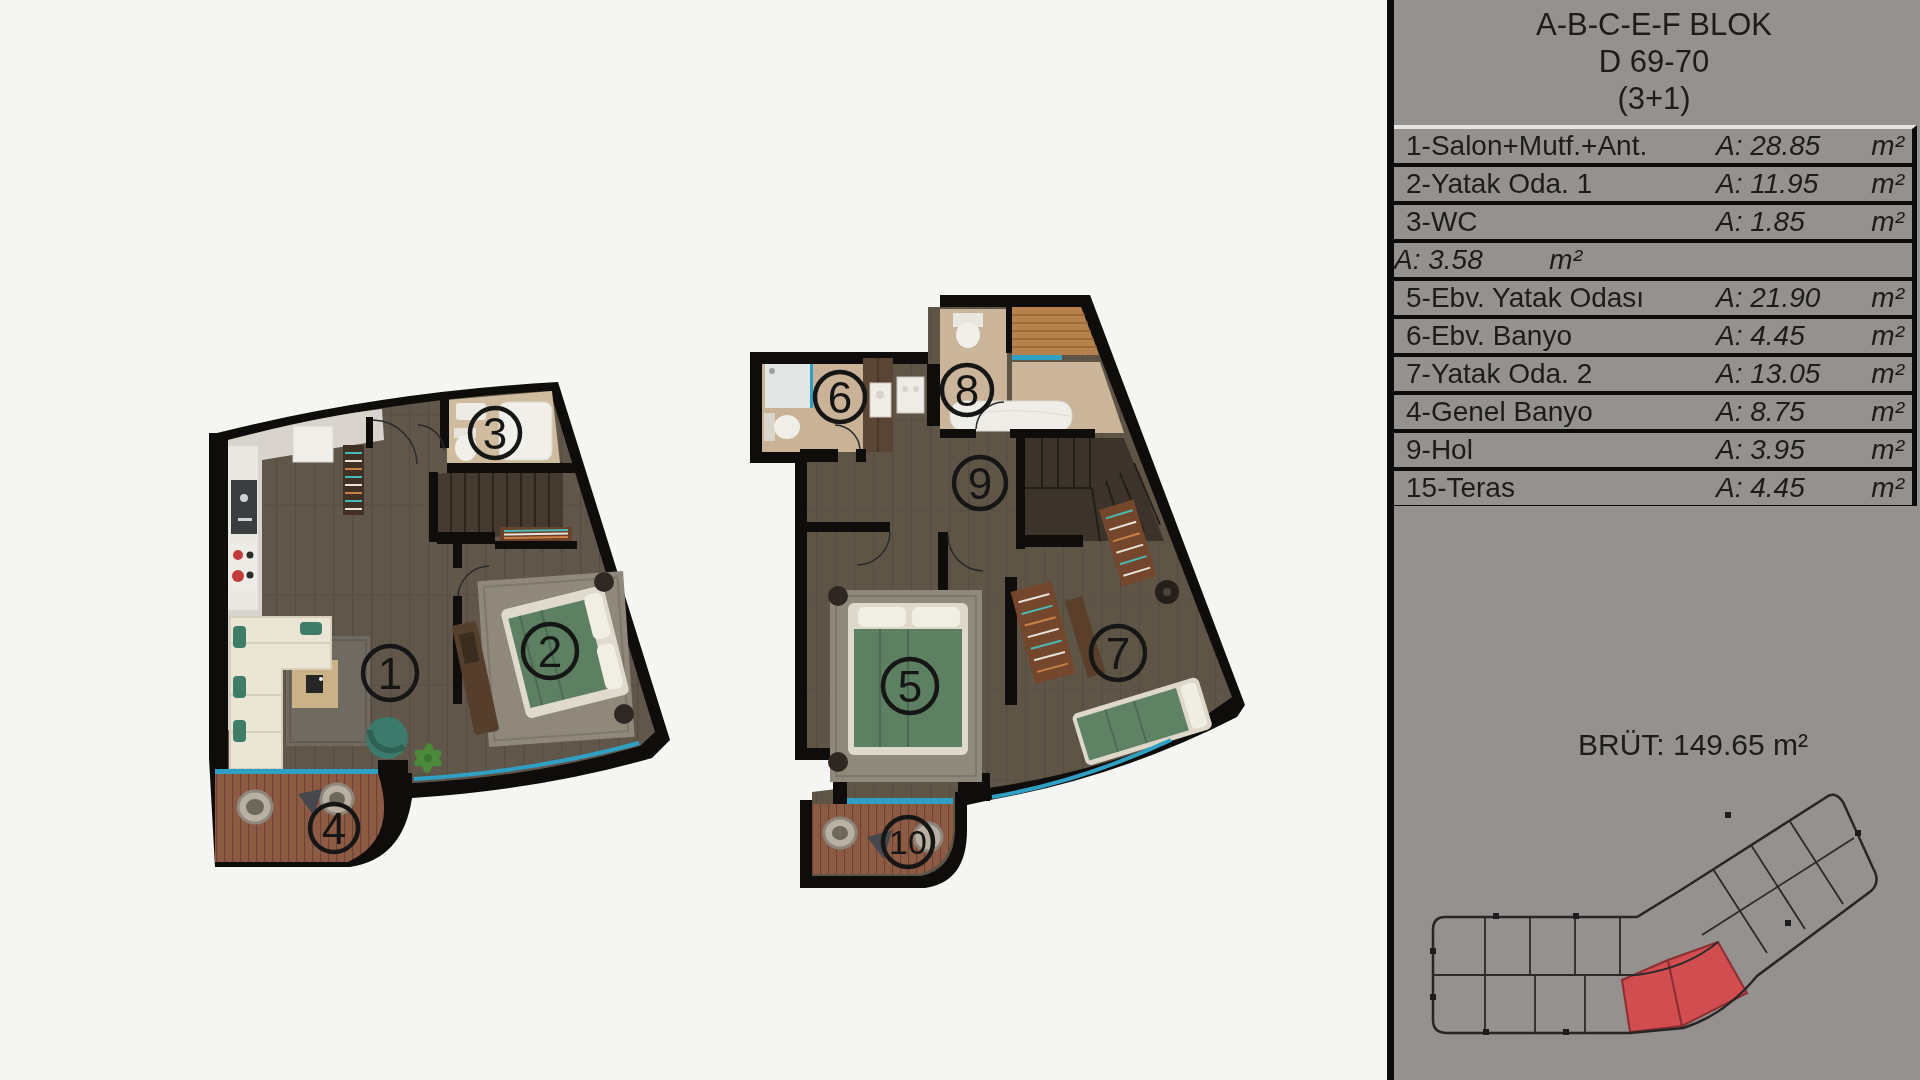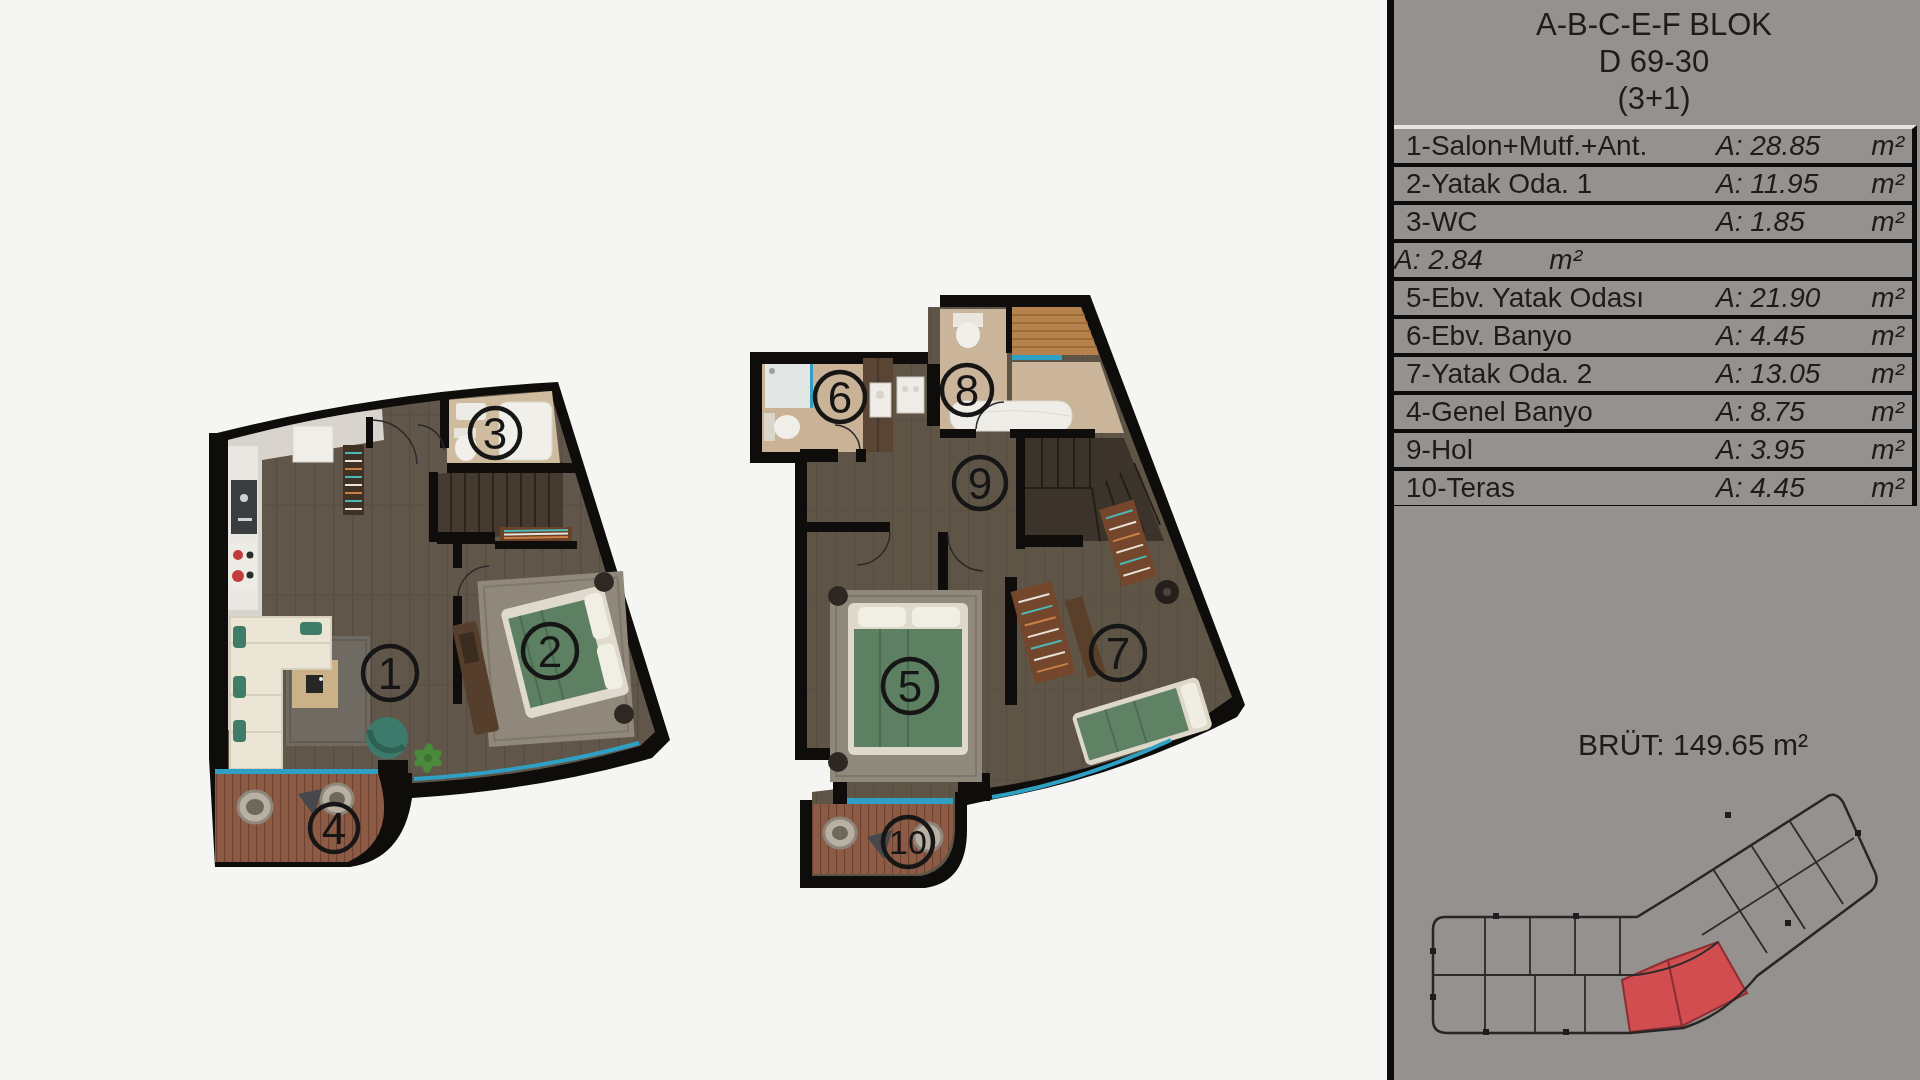--- a/index.html
+++ b/index.html
@@ -365,21 +365,21 @@
     </g>
     <g>
       <circle class="numring" cx="168" cy="557" r="25"></circle>
       <text class="roomnum small" x="168" y="557" text-anchor="middle" dominant-baseline="central">10</text>
     </g>
   </svg>
 
   <div class="panel">
     <div class="panel-header">
       <div>A-B-C-E-F BLOK</div>
-      <div>D 69-30</div>
+      <div>D 69-70</div>
       <div>(3+1)</div>
     </div>
 
     <div class="area-table">
       <div class="row">
         <span class="name">1-Salon+Mutf.+Ant.</span>
         <span class="area">
             <span>A: 28.85</span>
             <span>m²</span>
           </span>
@@ -393,21 +393,21 @@
       </div>
       <div class="row">
         <span class="name">3-WC</span>
         <span class="area">
             <span>A: 1.85</span>
             <span>m²</span>
           </span>
       </div>
       <div class="row">
         <span class="area">
-            <span>A: 2.84</span>
+            <span>A: 3.58</span>
             <span>m²</span>
           </span>
       </div>
       <div class="row">
         <span class="name">5-Ebv. Yatak Odası</span>
         <span class="area">
             <span>A: 21.90</span>
             <span>m²</span>
           </span>
       </div>
@@ -433,21 +433,21 @@
           </span>
       </div>
       <div class="row">
         <span class="name">9-Hol</span>
         <span class="area">
             <span>A: 3.95</span>
             <span>m²</span>
           </span>
       </div>
       <div class="row">
-        <span class="name">10-Teras</span>
+        <span class="name">15-Teras</span>
         <span class="area">
             <span>A: 4.45</span>
             <span>m²</span>
           </span>
       </div>
     </div>
 
     <div class="brut">BRÜT: 149.65 m²</div>
 
     <svg style="position:absolute;left:38px;top:0px" width="460" height="250" viewBox="0 0 460 250" transform="translate(0,0)" y="0" x="0" preserveAspectRatio="xMidYMid meet">

